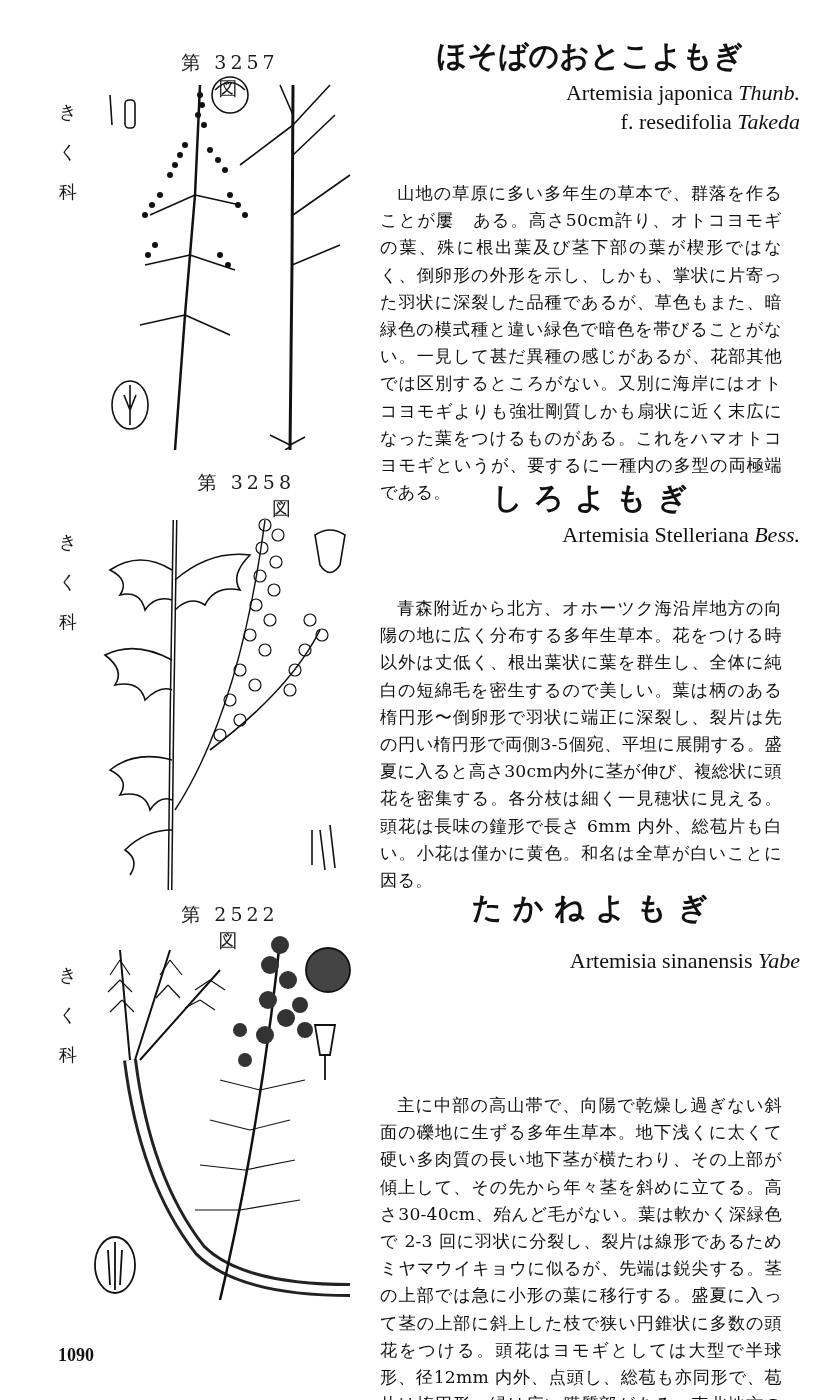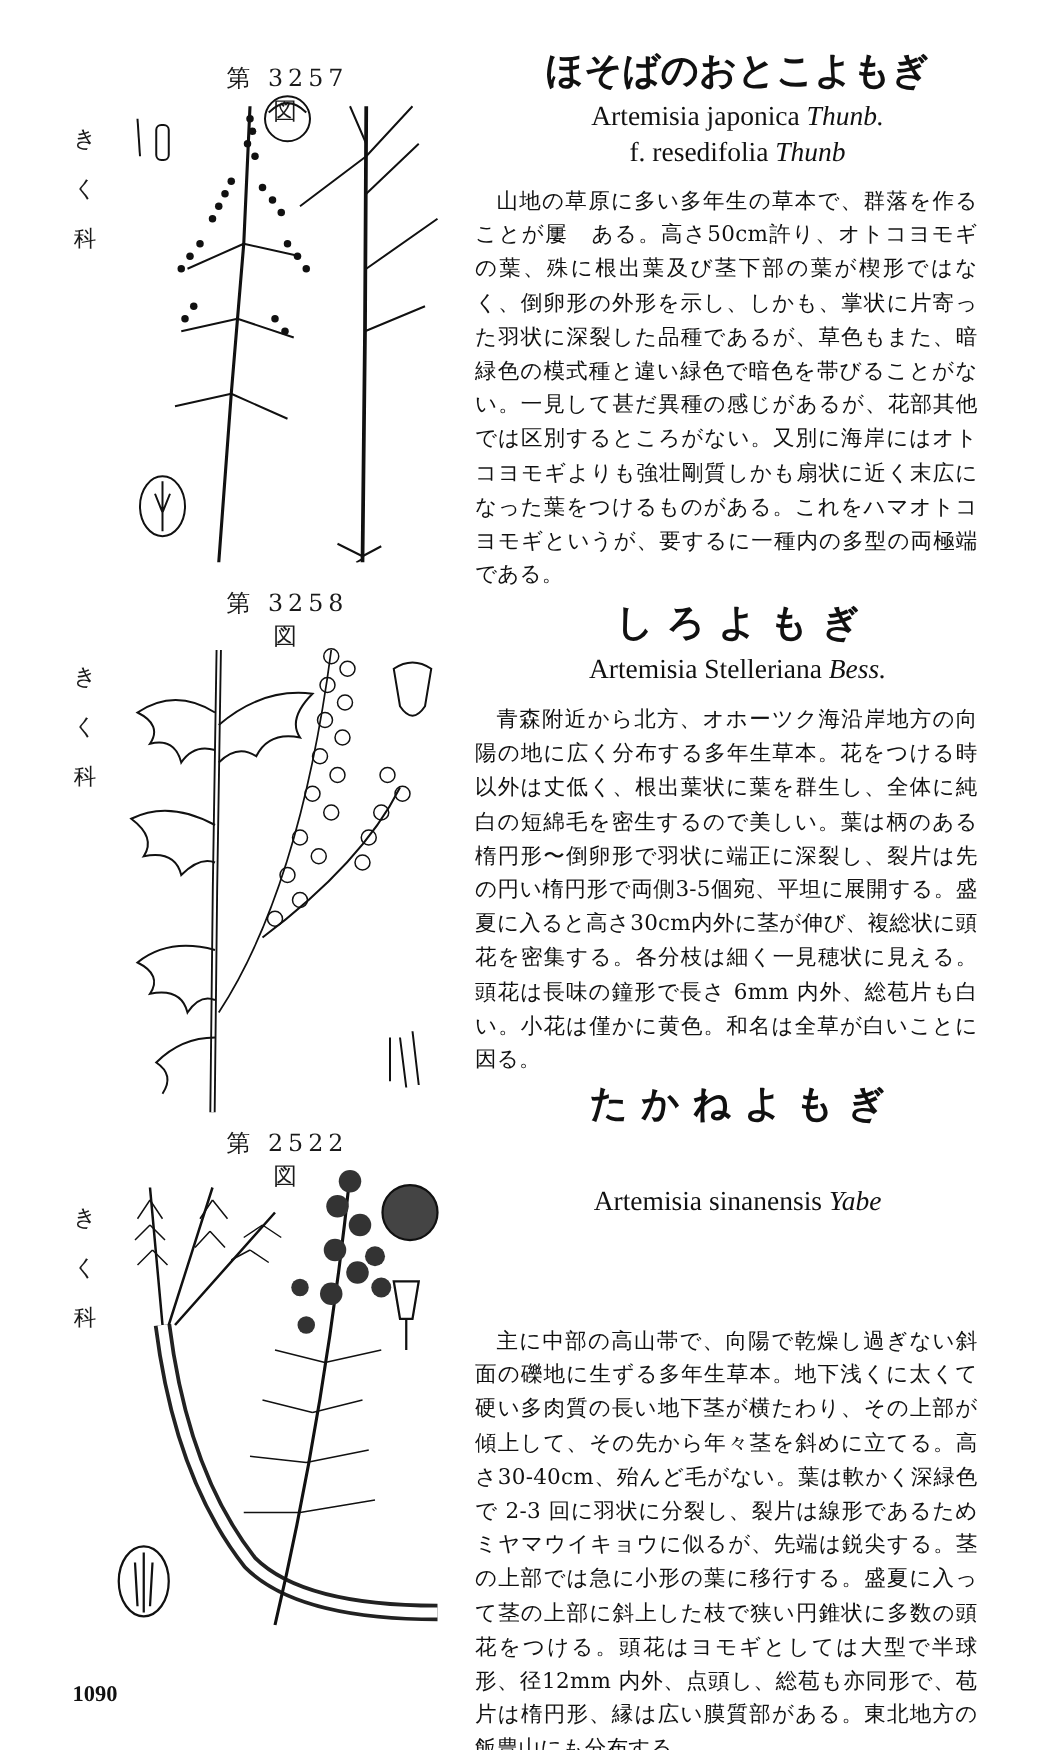--- a/index.html
+++ b/index.html
@@ -20,29 +20,29 @@
   }
   .family span { display:block; }
   .illus { position:absolute; left:90px; width:285px; }
   .illus svg { width:100%; height:100%; display:block; }
   .jp-title {
     position:absolute; left:380px; width:420px; text-align:center;
     font-family: "DejaVu Sans", "Liberation Sans", sans-serif;
     font-weight:bold; font-size:30px; color:#111;
   }
   .sci {
-    position:absolute; left:380px; width:420px; text-align:center;
+    position:absolute; left:380px; width:420px; text-align:right;
     font-family: "Liberation Serif", "DejaVu Serif", serif;
     font-size:22px; line-height:29px; color:#111;
   }
   .sci i { font-style:italic; }
   .desc {
     position:absolute; left:380px; width:402px;
     font-size:17.2px; line-height:27.2px; text-align:justify;
-    text-indent:1em; color:#111; letter-spacing:0.2px;
+    text-indent:1em; color:#111; letter-spacing:0.2px;margin-top:32px;
   }
   .page-number {
     position:absolute; left:58px; top:1345px;
     font-family: "Liberation Serif", "DejaVu Serif", serif;
     font-weight:bold; font-size:18px; color:#111;
   }
 </style>
 </head>
 <body>
 
@@ -95,27 +95,27 @@
       <rect x="35" y="35" width="10" height="28" rx="4"></rect>
       <path d="M20 30 L22 60"></path>
 
       <ellipse cx="40" cy="340" rx="18" ry="24"></ellipse>
       <path d="M40 320 L40 360 M34 330 L40 345 M46 330 L40 345"></path>
     </svg>
   </div>
   <div class="jp-title" style="top:36px;">ほそばのおとこよもぎ</div>
   <div class="sci" style="top:78px;">
     <div><span>Artemisia japonica</span> <i>Thunb.</i></div>
-    <div><span>f. resedifolia</span> <i>Thunb</i></div>
+    <div><span>f. resedifolia</span> <i>Takeda</i></div>
   </div>
   <div class="desc" style="top:148px;">山地の草原に多い多年生の草本で、群落を作ることが屢ゝある。高さ50cm許り、オトコヨモギの葉、殊に根出葉及び茎下部の葉が楔形ではなく、倒卵形の外形を示し、しかも、掌状に片寄った羽状に深裂した品種であるが、草色もまた、暗緑色の模式種と違い緑色で暗色を帯びることがない。一見して甚だ異種の感じがあるが、花部其他では区別するところがない。又別に海岸にはオトコヨモギよりも強壮剛質しかも扇状に近く末広になった葉をつけるものがある。これをハマオトコヨモギというが、要するに一種内の多型の両極端である。</div>
 </div>
 
 <div class="entry" style="top:0;">
-  <div class="fig-label" style="top:470px;">第 3258 図</div>
+  <div class="fig-label" style="top:470px;text-align:right;">第 3258 図</div>
   <div class="family" style="top:522px;">
     <span>き</span>
     <span>く</span>
     <span>科</span>
   </div>
   <div class="illus" style="top:510px; height:380px;">
     <svg viewBox="0 0 285 380" fill="none" stroke="#111" stroke-width="1.6">
       <path d="M80 380 L82 200 L85 10" stroke-width="5"></path>
       <path d="M80 380 L82 200 L85 10" stroke="#fff" stroke-width="2"></path>
 
@@ -200,20 +200,20 @@
 
       <circle cx="238" cy="40" r="22" fill="#444" stroke="#111"></circle>
 
       <path d="M225 95 L245 95 L240 125 L230 125 Z"></path>
       <path d="M235 125 L235 150"></path>
 
       <ellipse cx="25" cy="335" rx="20" ry="28"></ellipse>
       <path d="M25 312 L25 360 M18 320 L20 355 M32 320 L30 355"></path>
     </svg>
   </div>
-  <div class="jp-title" style="top:863px;">た か ね よ も ぎ</div>
+  <div class="jp-title" style="top:888px;">た か ね よ も ぎ</div>
   <div class="sci" style="top:946px;">
     <div><span>Artemisia sinanensis</span> <i>Yabe</i></div>
   </div>
   <div class="desc" style="top:1060px;">主に中部の高山帯で、向陽で乾燥し過ぎない斜面の礫地に生ずる多年生草本。地下浅くに太くて硬い多肉質の長い地下茎が横たわり、その上部が傾上して、その先から年々茎を斜めに立てる。高さ30-40cm、殆んど毛がない。葉は軟かく深緑色で 2-3 回に羽状に分裂し、裂片は線形であるためミヤマウイキョウに似るが、先端は鋭尖する。茎の上部では急に小形の葉に移行する。盛夏に入って茎の上部に斜上した枝で狭い円錐状に多数の頭花をつける。頭花はヨモギとしては大型で半球形、径12mm 内外、点頭し、総苞も亦同形で、苞片は楕円形、縁は広い膜質部がある。東北地方の飯豊山にも分布する。</div>
 </div>
 
 <div class="page-number">1090</div>
 
 </body></html>

